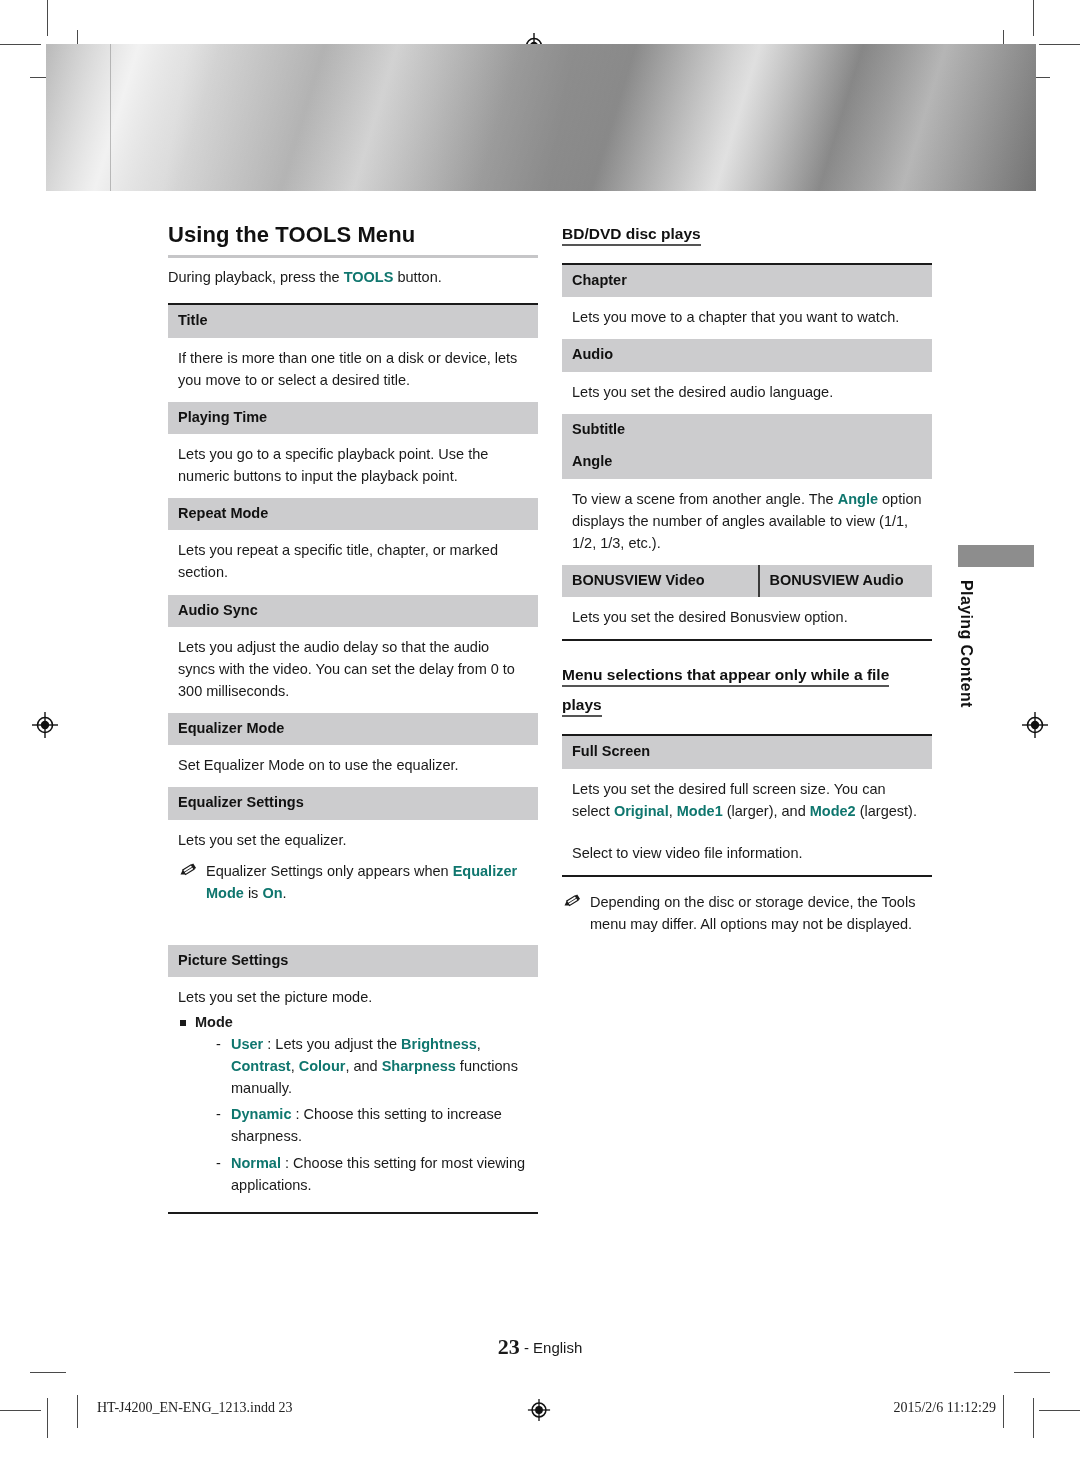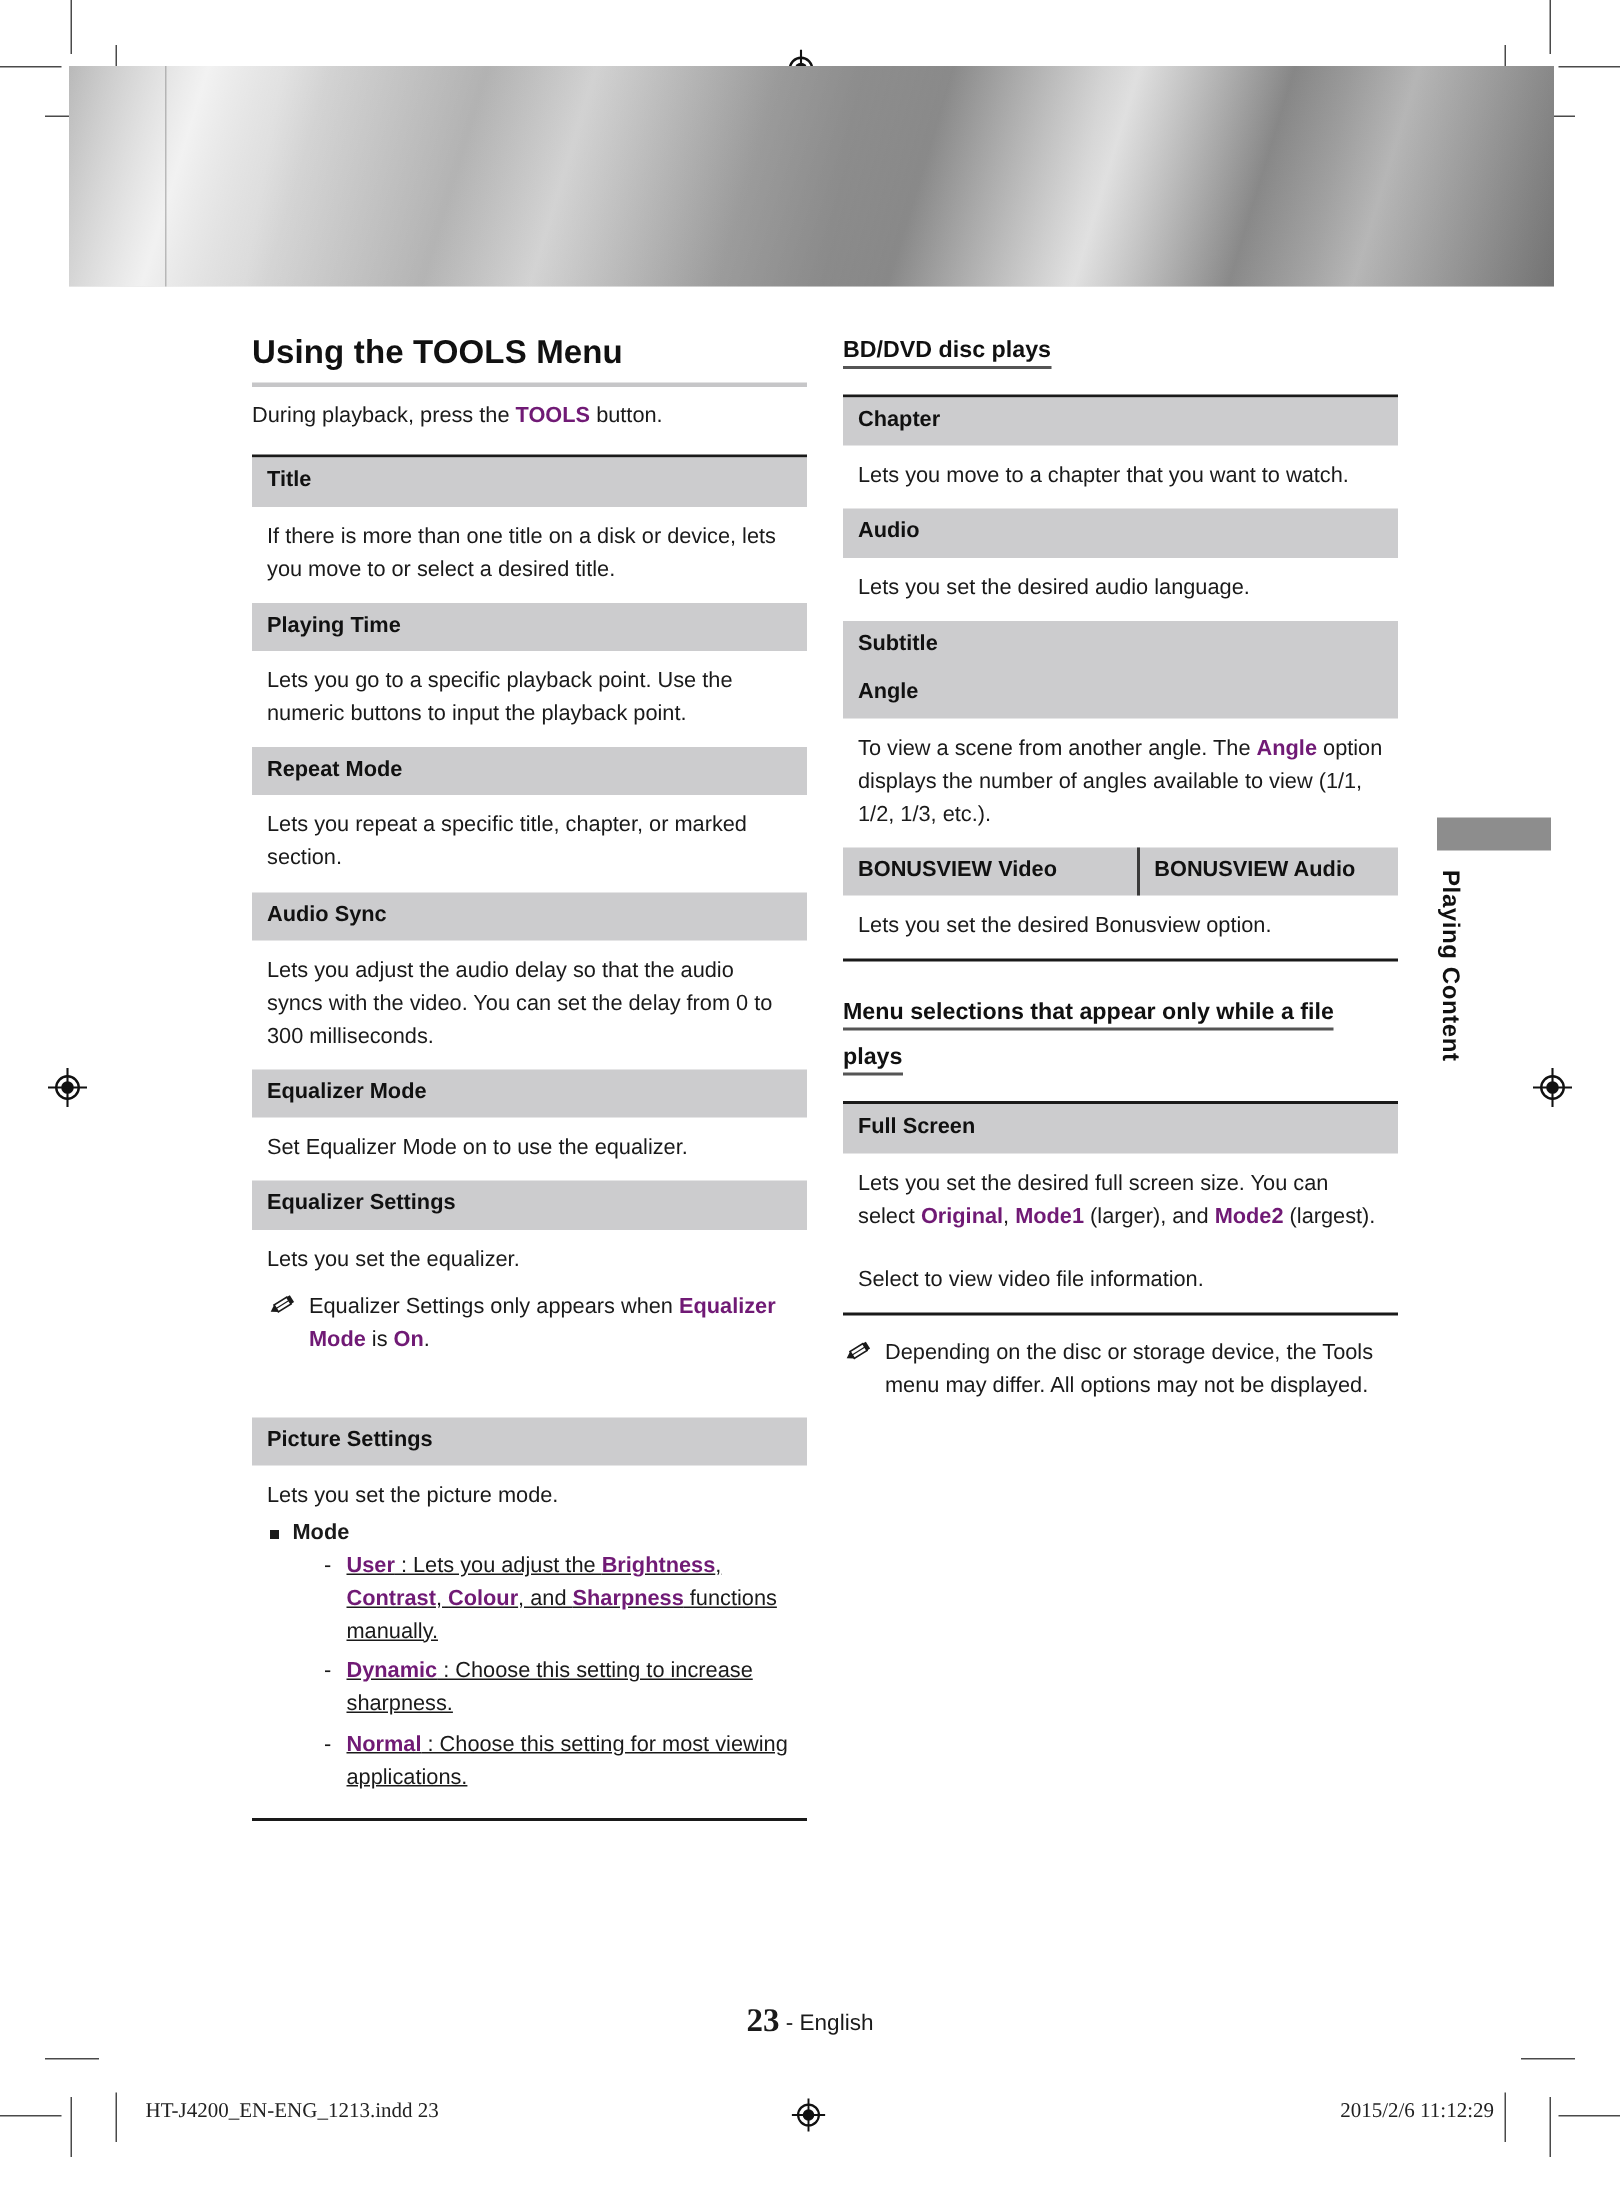--- a/index.html
+++ b/index.html
@@ -67,35 +67,35 @@
     font-size:14.5px;font-weight:bold;color:#111;line-height:1.2;
   }
   .row-head.split{display:flex;padding:0;gap:23px;}
   .row-head.split > div{padding:7px 10px 8px 10px;flex:1;}
   .row-head.split > div + div{border-left:2px solid #3a3a3a;}
   .row-body{
     padding:9px 10px 11px 10px;font-size:14.5px;line-height:1.52;
   }
   .row-body p{margin:0;}
 
-  b{font-weight:bold;color:#701a75;}
+  b{font-weight:bold;color:#0f766e;}
 
   
   ul.sq{list-style:none;margin:4px 0 0 0;padding:0;}
   ul.sq > li{
     position:relative;padding-left:17px;font-size:14.5px;font-weight:bold;
     line-height:1.5;margin-bottom:2px;
   }
   ul.sq > li:before{
     content:"";position:absolute;left:2px;top:8px;width:6px;height:6px;background:#1a1a1a;
   }
   ul.dash{list-style:none;margin:0 0 0 20px;padding:0;font-weight:normal;}
   ul.dash > li{
     position:relative;padding-left:16px;font-size:14.5px;font-weight:normal;
-    line-height:1.5;margin-bottom:5px;text-decoration:underline;
+    line-height:1.5;margin-bottom:5px;
   }
   ul.dash > li:before{
     content:"-";position:absolute;left:1px;top:0;font-weight:normal;
   }
 
   
   .note{position:relative;padding-left:28px;font-size:14.5px;line-height:1.52;margin-top:9px;}
   .note .pencil{position:absolute;left:0;top:2px;width:20px;height:16px;}
   .note-outside{margin:14px 0 0 0;}
 

